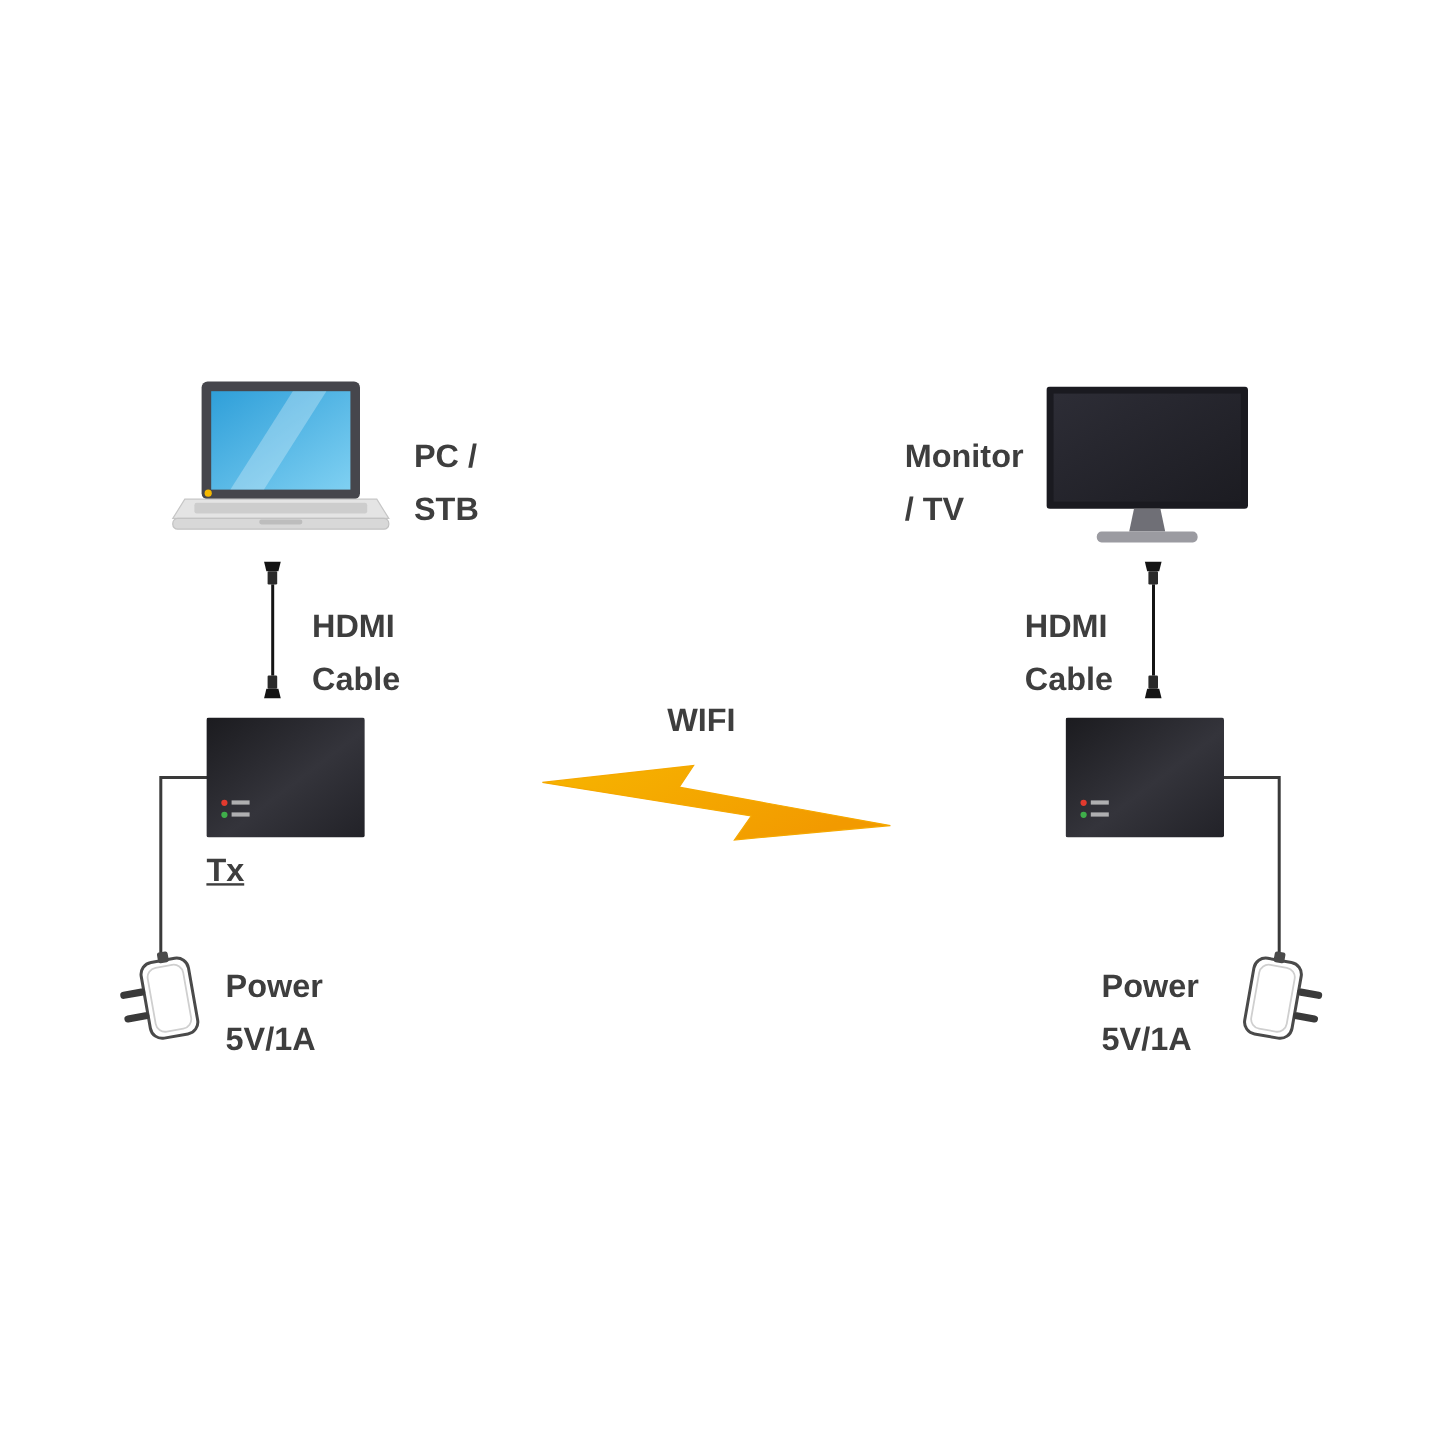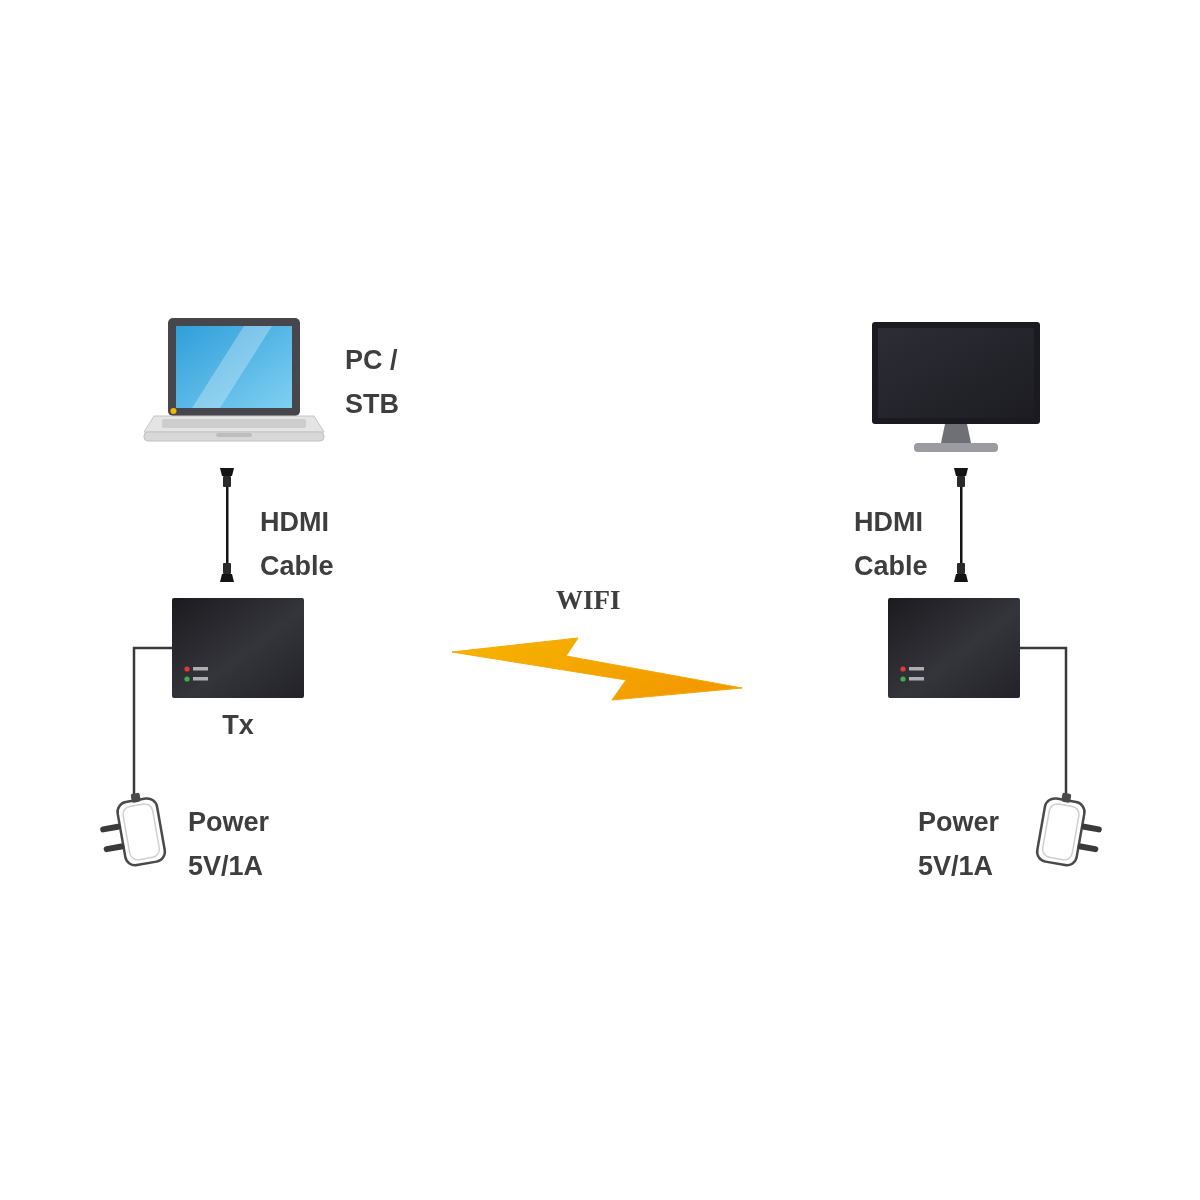--- a/index.html
+++ b/index.html
@@ -16,21 +16,21 @@
     overflow:hidden;
   }
   .abs{position:absolute;}
   .label{
     font-weight:bold;
     font-size:27px;
     color:var(--text-color);
     line-height:44px;
     white-space:nowrap;
   }
-  .label.center{text-align:center;}
+  .label.center{text-decoration:underline;}
   .wire-overlay{left:0;top:0;pointer-events:none;}
 </style>
 </head>
 <body>
 
 <div class="canvas">
 
   <svg class="abs wire-overlay" width="1200" height="1200">
     <path d="M174 648 H134 V796" stroke="var(--line-color)" stroke-width="2.5" fill="none"></path>
     <path d="M1018 648 H1066 V796" stroke="var(--line-color)" stroke-width="2.5" fill="none"></path>
@@ -48,21 +48,21 @@
       <rect x="36" y="10" width="116" height="82" fill="url(#scr)"></rect>
       <polygon points="52,92 104,10 132,10 80,92" fill="rgba(255,255,255,0.28)"></polygon>
       <circle cx="33.5" cy="95" r="3" fill="#f5b800"></circle>
       <polygon points="14,100 174,100 184,116 4,116" fill="#e4e4e4" stroke="#c6c6c6"></polygon>
       <rect x="22" y="103" width="144" height="9" rx="2" fill="#cdcdcd"></rect>
       <rect x="4" y="116" width="180" height="9" rx="4" fill="#d8d8d8" stroke="#c2c2c2"></rect>
       <rect x="76" y="117" width="36" height="4" rx="2" fill="#bdbdbd"></rect>
     </svg>
   </div>
 
-  <div class="abs label" style="left:345px;top:338px;">
+  <div class="abs label" style="left:345px;top:358px;">
     <div>PC /</div>
     <div>STB</div>
   </div>
 
   <div class="abs" style="left:214px;top:468px;">
     <svg width="26" height="114" viewBox="0 0 26 114">
       <polygon points="6,0 20,0 18,8 8,8" fill="#141414"></polygon>
       <rect x="9" y="8" width="8" height="11" rx="1" fill="#2a2a2a"></rect>
       <rect x="12" y="19" width="2.5" height="76" fill="#141414"></rect>
       <rect x="9" y="95" width="8" height="11" rx="1" fill="#2a2a2a"></rect>
@@ -104,21 +104,21 @@
         <rect x="44" y="3" width="9" height="9" rx="2" fill="#4a4a4a"></rect>
       </g>
     </svg>
   </div>
 
   <div class="abs label" style="left:188px;top:800px;">
     <div>Power</div>
     <div>5V/1A</div>
   </div>
 
-  <div class="abs label" style="left:556px;top:578px;font-family:Liberation Serif, serif;">WIFI</div>
+  <div class="abs label" style="left:556px;top:578px;">WIFI</div>
 
   <div class="abs" style="left:445px;top:630px;">
     <svg width="305" height="80" viewBox="0 0 305 80">
       <defs>
         <linearGradient id="boltg" x1="0" y1="0" x2="1" y2="0.4">
           <stop offset="0" stop-color="#f7b500"></stop>
           <stop offset="1" stop-color="#f29a00"></stop>
         </linearGradient>
       </defs>
       <polygon points="7,22 133,8 121,26 297,58 167,70 181,50" fill="url(#boltg)" stroke="var(--wifi-color)" stroke-width="1"></polygon>
@@ -133,20 +133,24 @@
           <stop offset="1" stop-color="#1c1c22"></stop>
         </linearGradient>
       </defs>
       <rect x="0" y="0" width="168" height="102" rx="3" fill="#1a1a20"></rect>
       <rect x="6" y="6" width="156" height="90" fill="url(#mon)"></rect>
       <polygon points="73,102 95,102 99,121 69,121" fill="#6f6f76"></polygon>
       <rect x="42" y="121" width="84" height="9" rx="4" fill="#9b9ba1"></rect>
     </svg>
   </div>
 
+  <div class="abs label" style="left:754px;top:358px;">
+    <div>Monitor</div>
+    <div>/ TV</div>
+  </div>
 
   <div class="abs" style="left:948px;top:468px;">
     <svg width="26" height="114" viewBox="0 0 26 114">
       <polygon points="6,0 20,0 18,8 8,8" fill="#141414"></polygon>
       <rect x="9" y="8" width="8" height="11" rx="1" fill="#2a2a2a"></rect>
       <rect x="12" y="19" width="2.5" height="76" fill="#141414"></rect>
       <rect x="9" y="95" width="8" height="11" rx="1" fill="#2a2a2a"></rect>
       <polygon points="8,106 18,106 20,114 6,114" fill="#141414"></polygon>
     </svg>
   </div>

